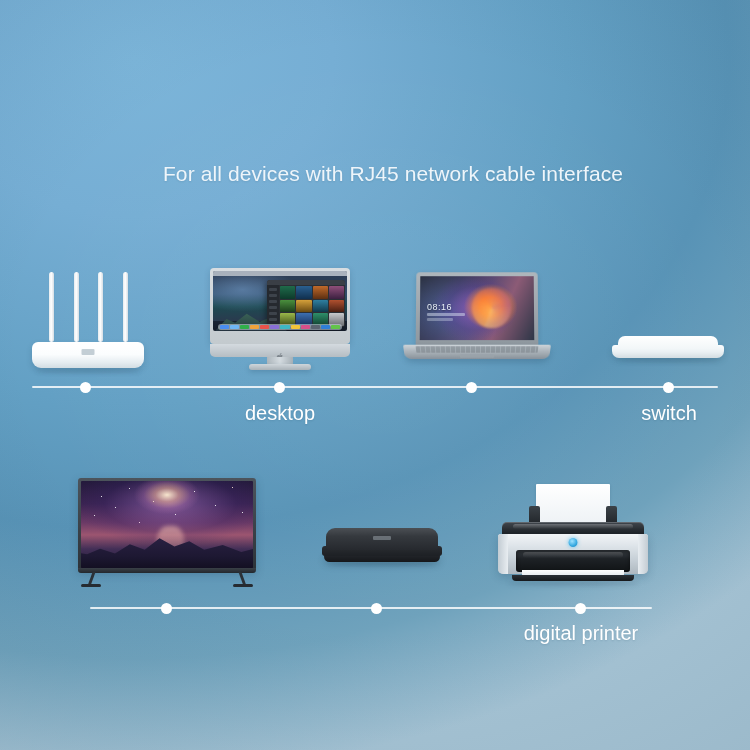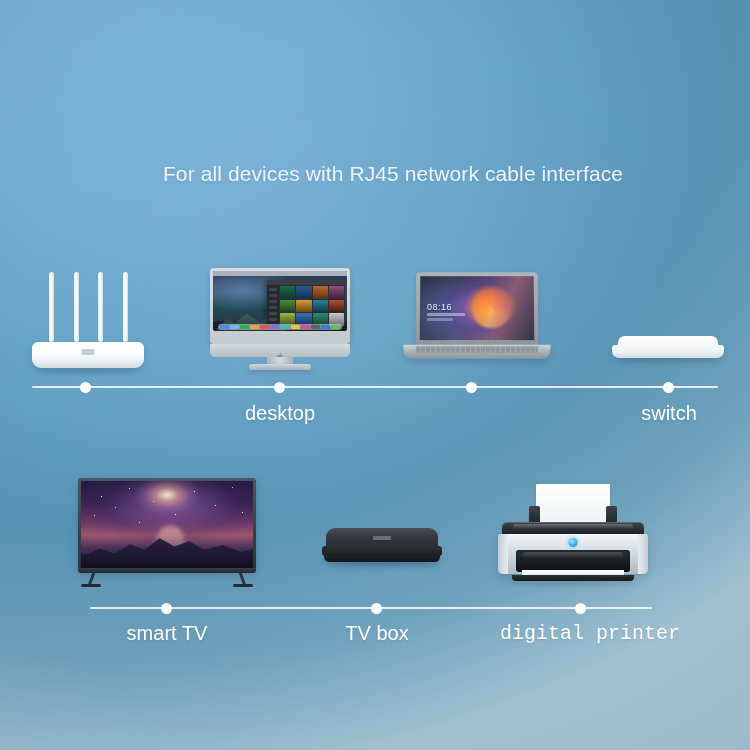--- a/index.html
+++ b/index.html
@@ -340,17 +340,15 @@
     <div class="pr-slot"></div>
     <div class="pr-tray"></div>
     <div class="pr-base"></div>
   </div>
 
   <div class="rail" style="left:90px;top:607px;width:562px;"></div>
   <div class="dot" style="left:161px;top:603px;"></div>
   <div class="dot" style="left:371px;top:603px;"></div>
   <div class="dot" style="left:575px;top:603px;"></div>
 
-  <div class="lbl" style="left:101px;top:622px;width:132px;">smart TV</div>
-  <div class="lbl" style="left:311px;top:622px;width:132px;">TV box</div>
-  <div class="lbl" style="left:500px;top:622px;width:162px;font-family:Liberation Mono, monospace;">digital printer</div>
+  <div class="lbl" style="left:500px;top:622px;width:162px;">digital printer</div>
 
 </div>
 
 </body></html>

